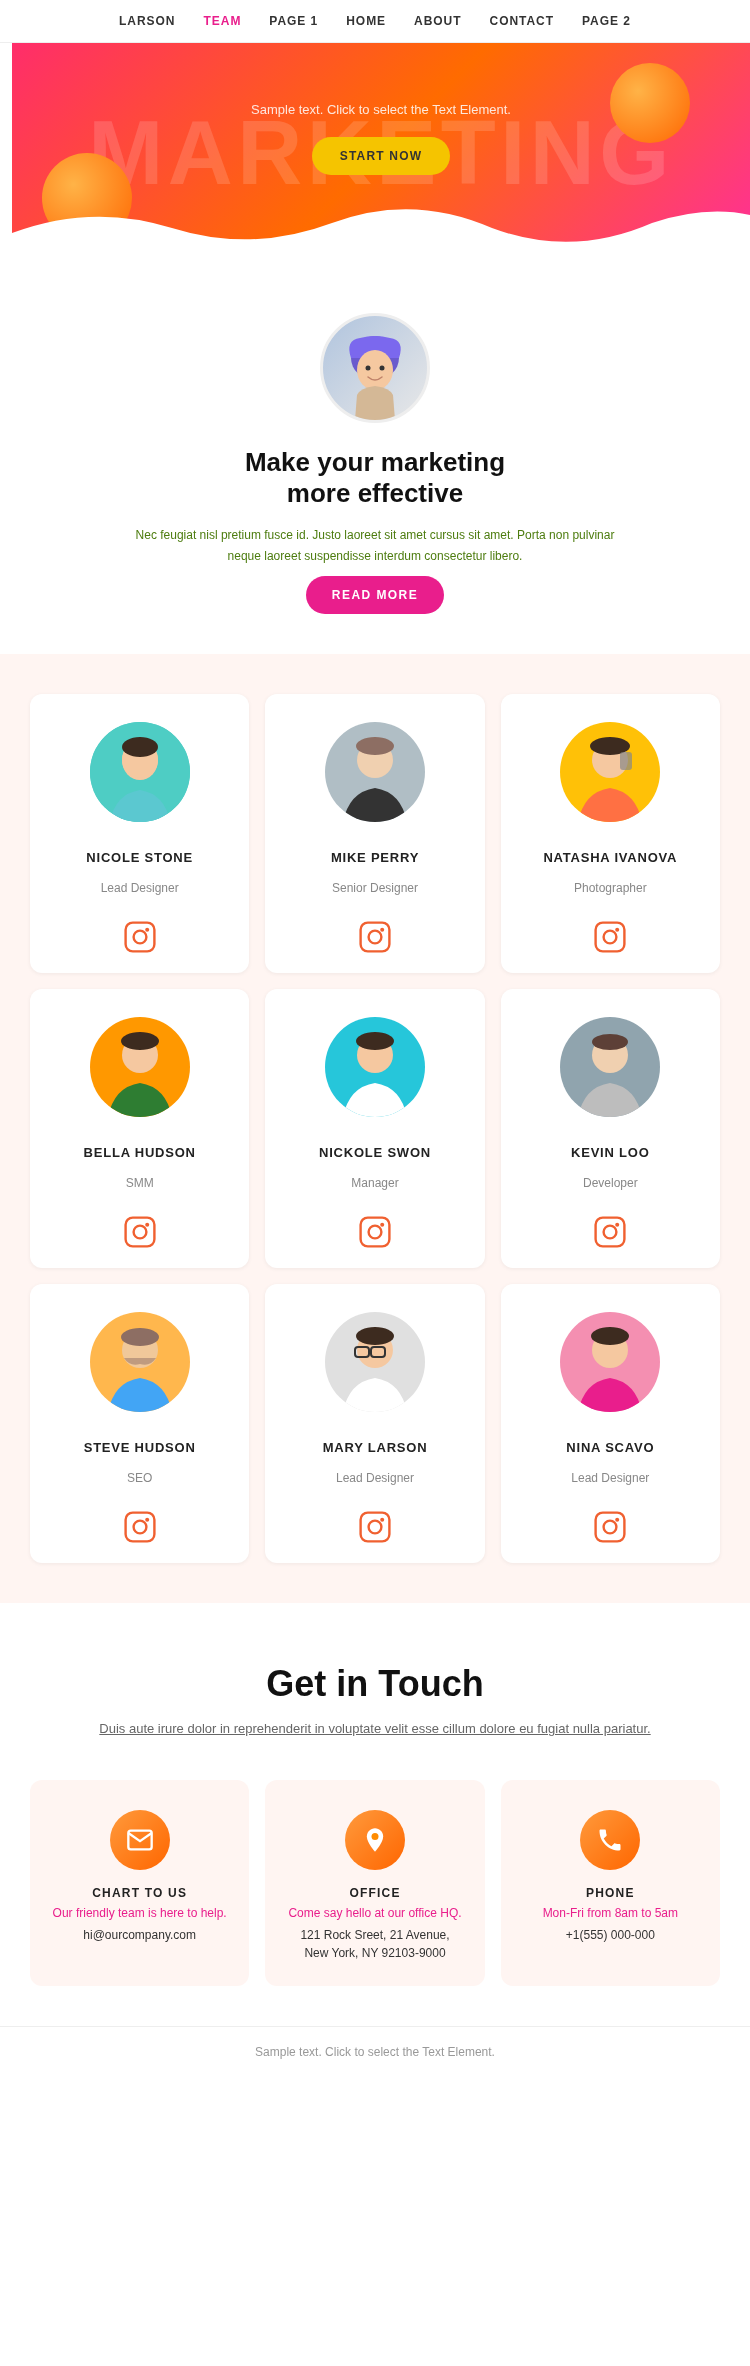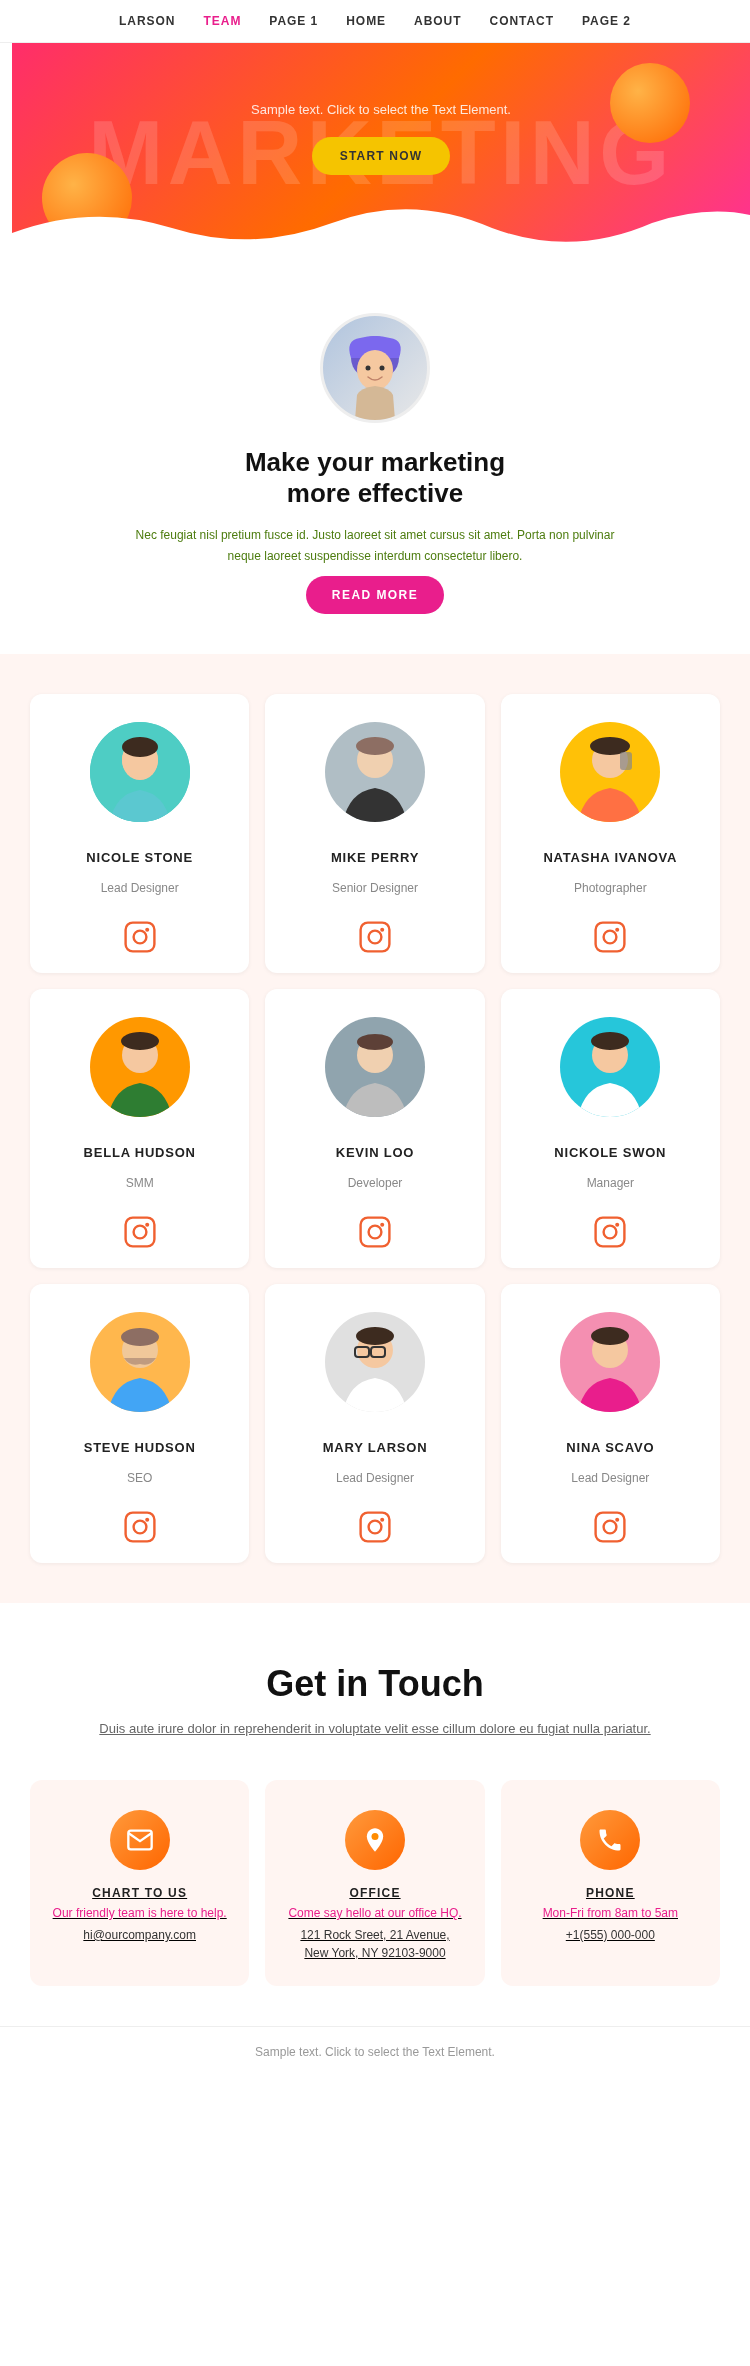--- a/index.html
+++ b/index.html
@@ -113,21 +113,21 @@
     .contact-section {
       padding: 60px 30px 40px; text-align: center; background: #fff;
     }
     .contact-section h2 {
       font-size: 36px; font-weight: 800; color: #111; margin-bottom: 14px;
     }
     .contact-section .subtitle {
       font-size: 13px; color: #666; line-height: 1.6; margin-bottom: 40px; text-decoration: underline;
     }
     .contact-grid {
-      display: grid; grid-template-columns: repeat(3, 1fr); gap: 16px; text-decoration: underline;
+      display: grid; grid-template-columns: repeat(3, 1fr); gap: 16px;
     }
     .contact-card {
       background: #fff5f2; border-radius: 12px; padding: 30px 16px 24px;
       display: flex; flex-direction: column; align-items: center; text-align: center;
     }
     .contact-icon-wrap {
       width: 60px; height: 60px; border-radius: 50%;
       background: linear-gradient(135deg, #ff9a3c, #ff6600);
       display: flex; align-items: center; justify-content: center;
       margin-bottom: 16px;
@@ -281,46 +281,46 @@
       <svg class="instagram-icon" viewBox="0 0 40 40" xmlns="http://www.w3.org/2000/svg">
         <rect x="2" y="2" width="36" height="36" rx="9" ry="9" fill="none" stroke="#f06030" stroke-width="3"></rect>
         <circle cx="20" cy="20" r="8" fill="none" stroke="#f06030" stroke-width="3"></circle>
         <circle cx="29" cy="11" r="2.5" fill="#f06030"></circle>
       </svg>
     </div>
 
     <div class="team-card">
       <div class="team-photo">
         <svg class="person" viewBox="0 0 100 100" xmlns="http://www.w3.org/2000/svg">
+          <rect width="100" height="100" fill="#26c6da"></rect>
+          <circle cx="50" cy="38" r="18" fill="#f5c8a0"></circle>
+          <path d="M18,100 Q24,70 50,66 Q76,70 82,100 Z" fill="#fff"></path>
+          <ellipse cx="50" cy="24" rx="19" ry="9" fill="#3d2b1f"></ellipse>
+        </svg>
+      </div>
+      <div class="team-name">NICKOLE SWON</div>
+      <div class="team-role">Manager</div>
+      <svg class="instagram-icon" viewBox="0 0 40 40" xmlns="http://www.w3.org/2000/svg">
+        <rect x="2" y="2" width="36" height="36" rx="9" ry="9" fill="none" stroke="#f06030" stroke-width="3"></rect>
+        <circle cx="20" cy="20" r="8" fill="none" stroke="#f06030" stroke-width="3"></circle>
+        <circle cx="29" cy="11" r="2.5" fill="#f06030"></circle>
+      </svg>
+    </div>
+
+    <div class="team-card">
+      <div class="team-photo">
+        <svg class="person" viewBox="0 0 100 100" xmlns="http://www.w3.org/2000/svg">
           <rect width="100" height="100" fill="#90a4ae"></rect>
           <circle cx="50" cy="38" r="18" fill="#f0d0b0"></circle>
           <path d="M18,100 Q24,70 50,66 Q76,70 82,100 Z" fill="#bdbdbd"></path>
           <ellipse cx="50" cy="25" rx="18" ry="8" fill="#5d4037"></ellipse>
         </svg>
       </div>
       <div class="team-name">KEVIN LOO</div>
       <div class="team-role">Developer</div>
-      <svg class="instagram-icon" viewBox="0 0 40 40" xmlns="http://www.w3.org/2000/svg">
-        <rect x="2" y="2" width="36" height="36" rx="9" ry="9" fill="none" stroke="#f06030" stroke-width="3"></rect>
-        <circle cx="20" cy="20" r="8" fill="none" stroke="#f06030" stroke-width="3"></circle>
-        <circle cx="29" cy="11" r="2.5" fill="#f06030"></circle>
-      </svg>
-    </div>
-
-    <div class="team-card">
-      <div class="team-photo">
-        <svg class="person" viewBox="0 0 100 100" xmlns="http://www.w3.org/2000/svg">
-          <rect width="100" height="100" fill="#26c6da"></rect>
-          <circle cx="50" cy="38" r="18" fill="#f5c8a0"></circle>
-          <path d="M18,100 Q24,70 50,66 Q76,70 82,100 Z" fill="#fff"></path>
-          <ellipse cx="50" cy="24" rx="19" ry="9" fill="#3d2b1f"></ellipse>
-        </svg>
-      </div>
-      <div class="team-name">NICKOLE SWON</div>
-      <div class="team-role">Manager</div>
       <svg class="instagram-icon" viewBox="0 0 40 40" xmlns="http://www.w3.org/2000/svg">
         <rect x="2" y="2" width="36" height="36" rx="9" ry="9" fill="none" stroke="#f06030" stroke-width="3"></rect>
         <circle cx="20" cy="20" r="8" fill="none" stroke="#f06030" stroke-width="3"></circle>
         <circle cx="29" cy="11" r="2.5" fill="#f06030"></circle>
       </svg>
     </div>
 
     <div class="team-card">
       <div class="team-photo">
         <svg class="person" viewBox="0 0 100 100" xmlns="http://www.w3.org/2000/svg">

